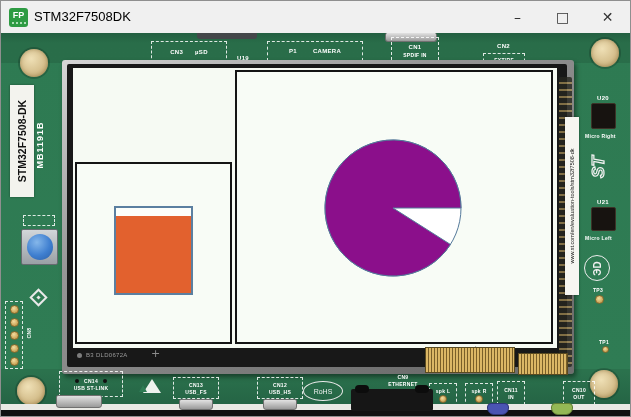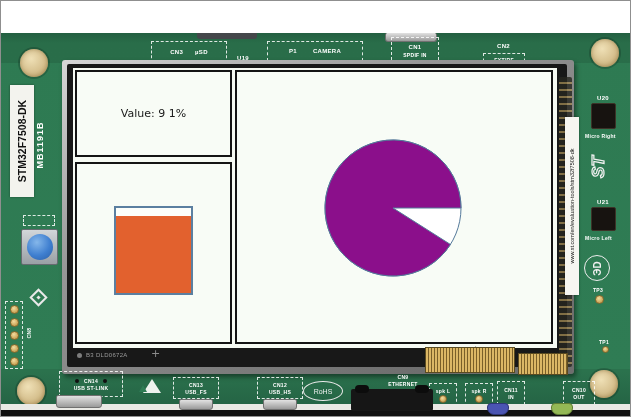--- a/index.html
+++ b/index.html
@@ -46,20 +46,35 @@
   .gauge{position:absolute;left:37px;top:42px;width:79px;height:89px;border:2px solid #5b7fa0;background:#fcfefa;}
   .gauge-fill{position:absolute;left:0;bottom:0;width:100%;}
   .tri{width:0;height:0;border-left:9px solid transparent;border-right:9px solid transparent;border-bottom:14px solid #eef2ee;}
   .tri-in{position:absolute;left:-4px;top:6px;width:0;height:0;border-left:4px solid transparent;border-right:4px solid transparent;border-bottom:7px solid #2f7c54;}
 </style>
 </head>
 <body>
 
 <div class="win">
 
+  <div class="titlebar">
+    <div class="app-icon" style="background: rgb(46, 155, 67);">
+      <span class="fp">FP</span>
+      <span class="dots">
+          <i></i>
+          <i></i>
+          <i></i>
+          <i></i>
+        </span>
+    </div>
+    <div class="title-text">STM32F7508DK</div>
+    <button class="winbtn" style="left:495px;">–</button>
+    <button class="winbtn" style="left:540px;">□</button>
+    <button class="winbtn" style="left:585px;">✕</button>
+  </div>
 
   <div class="board">
     <div class="shade-top"></div>
     <div class="shade-bot"></div>
 
     <div class="screw" style="left:19px;top:16px;"></div>
     <div class="screw" style="left:590px;top:6px;"></div>
     <div class="screw" style="left:16px;top:344px;"></div>
     <div class="screw" style="left:589px;top:337px;"></div>
 
@@ -107,23 +122,20 @@
     </div>
     <div class="vlabel" style="left:23px;top:288px;width:10px;height:24px;">
       <span class="vtext sk sk5" style="position:static;">CN8</span>
     </div>
 
     <div class="frame"></div>
     <div class="bezel"></div>
     <div class="flexstrip"></div>
 
     <div class="display">
-      <div class="panel cent" style="left:2px;top:2px;width:157px;height:87px;">
-        <span style="font:11px 'DejaVu Sans',sans-serif;color:#1a1a1a;">Value: 9 1%</span>
-      </div>
       <div class="panel" style="left:2px;top:94px;width:157px;height:182px;">
         <div class="gauge" style="border-color: rgb(91, 127, 160);">
           <div class="gauge-fill" style="height: 91%; background: rgb(226, 97, 46);"></div>
         </div>
       </div>
       <div class="panel" style="left:162px;top:2px;width:318px;height:274px;">
         <svg width="150" height="150" style="position:absolute;left:81px;top:61px;">
           <circle cx="75" cy="75" r="68" fill="#ffffff" stroke="#557a9b" stroke-width="1"></circle>
           <path d="M 75 75 L 132.41 111.44 A 68 68 0 1 1 143 75 Z" stroke-width="1" fill="#8b0f8b" stroke="#557a9b"></path>
         </svg>

